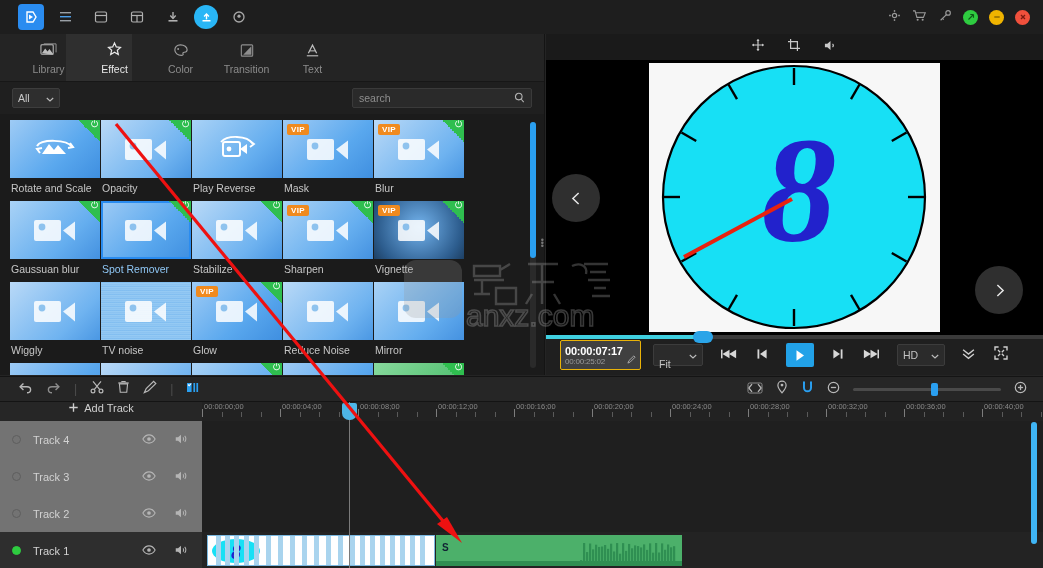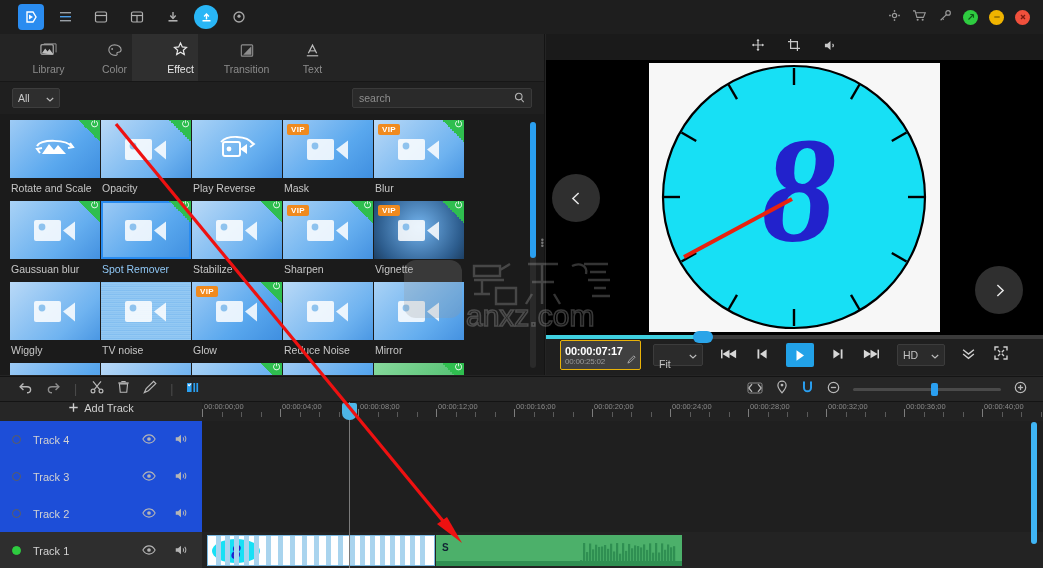--- a/index.html
+++ b/index.html
@@ -143,21 +143,21 @@
   .timeline { position:absolute; left:0; top:402px; width:1043px; height:166px; background:#1e1e1e; }
   .tl-head { position:absolute; left:0; top:0; width:202px; height:19px; background:#262626; display:flex; align-items:flex-start; justify-content:center; gap:5px; color:#cfcfcf; font-size:11px; }
   .ruler { position:absolute; left:202px; top:0; width:841px; height:19px; background:#222; overflow:hidden; }
   .rtick { position:absolute; top:10px; width:1px; height:5px; background:#5a5a5a; }
   .rtick.major { top:7px; height:8px; background:#7d7d7d; }
   .rlabel { position:absolute; top:0px; font-size:7.5px; color:#8a8a8a; white-space:nowrap; }
 
   .tracks { position:absolute; left:0; top:19px; width:1043px; height:147px; }
   .track { position:relative; height:37px; border-bottom:1px solid #151515; }
   .track .tname {
-    position:absolute; left:0; top:0; width:202px; height:37px; background:#1d4ed8;
+    position:absolute; left:0; top:0; width:202px; height:37px; background:#737373;
     display:flex; align-items:center; color:#d2d2d2; font-size:11px;
   }
   .track.active .tname { background:#2e2e2e;align-items:center; }
   .dotled { width:9px; height:9px; border-radius:50%; border:1px solid #5e5e5e; margin-left:12px; }
   .track.active .dotled { background:#2ecc40; border-color:#2ecc40; }
   .tlabel { margin-left:12px; }
   .teye { position:absolute; right:46px; color:#b5b5b5; }
   .tspk { position:absolute; right:14px; color:#b5b5b5; }
   .lane { position:absolute; left:202px; top:0; width:841px; height:37px; background:#1f1f1f; }
   .track.active .lane { background:#232323; }
@@ -287,36 +287,36 @@
       <div class="tab">
         <span class="ti">
           <svg width="19" height="17" viewBox="0 0 20 18">
               <path d="M3 12l3.5-5 2.5 3 2-2.6 4.5 6z" fill="#bdbdbd"></path>
               <rect x="2" y="3" width="13" height="10" rx="1" fill="none" stroke="#bdbdbd" stroke-width="1.1"></rect>
               <path d="M5 2h13v9" fill="none" stroke="#9a9a9a" stroke-width="1"></path>
             </svg>
         </span>
         <span>Library</span>
       </div>
+      <div class="tab active">
+        <span class="ti">
+          <svg width="19" height="18" viewBox="0 0 20 19">
+              <path d="M10 2.2l1.9 4.1 4.4.5-3.3 3 1 4.4-4-2.3-4 2.3 1-4.4-3.3-3 4.4-.5z" fill="none" stroke="#e8e8e8" stroke-width="1.3"></path>
+            </svg>
+        </span>
+        <span>Effect</span>
+      </div>
       <div class="tab">
         <span class="ti">
           <svg width="19" height="17" viewBox="0 0 20 18">
               <path d="M10 3c4 0 7 2.4 7 5.3 0 2-1.8 2.6-3 2.6-1.4 0-1.8.8-1.3 1.6.5.9-.3 1.7-1.8 1.7-3.8 0-6.9-2.5-6.9-5.6S6 3 10 3z" fill="none" stroke="#9e9e9e" stroke-width="1.2"></path>
               <circle cx="7.5" cy="7.4" r="1" fill="#9e9e9e"></circle>
             </svg>
         </span>
         <span>Color</span>
-      </div>
-      <div class="tab active">
-        <span class="ti">
-          <svg width="19" height="18" viewBox="0 0 20 19">
-              <path d="M10 2.2l1.9 4.1 4.4.5-3.3 3 1 4.4-4-2.3-4 2.3 1-4.4-3.3-3 4.4-.5z" fill="none" stroke="#e8e8e8" stroke-width="1.3"></path>
-            </svg>
-        </span>
-        <span>Effect</span>
       </div>
       <div class="tab">
         <span class="ti">
           <svg width="18" height="17" viewBox="0 0 18 18">
               <rect x="3" y="3" width="12" height="12" rx="1" fill="none" stroke="#8d8d8d" stroke-width="1.2"></rect>
               <path d="M13.6 4.4v9.2H5z" fill="#8d8d8d"></path>
             </svg>
         </span>
         <span>Transition</span>
       </div>

